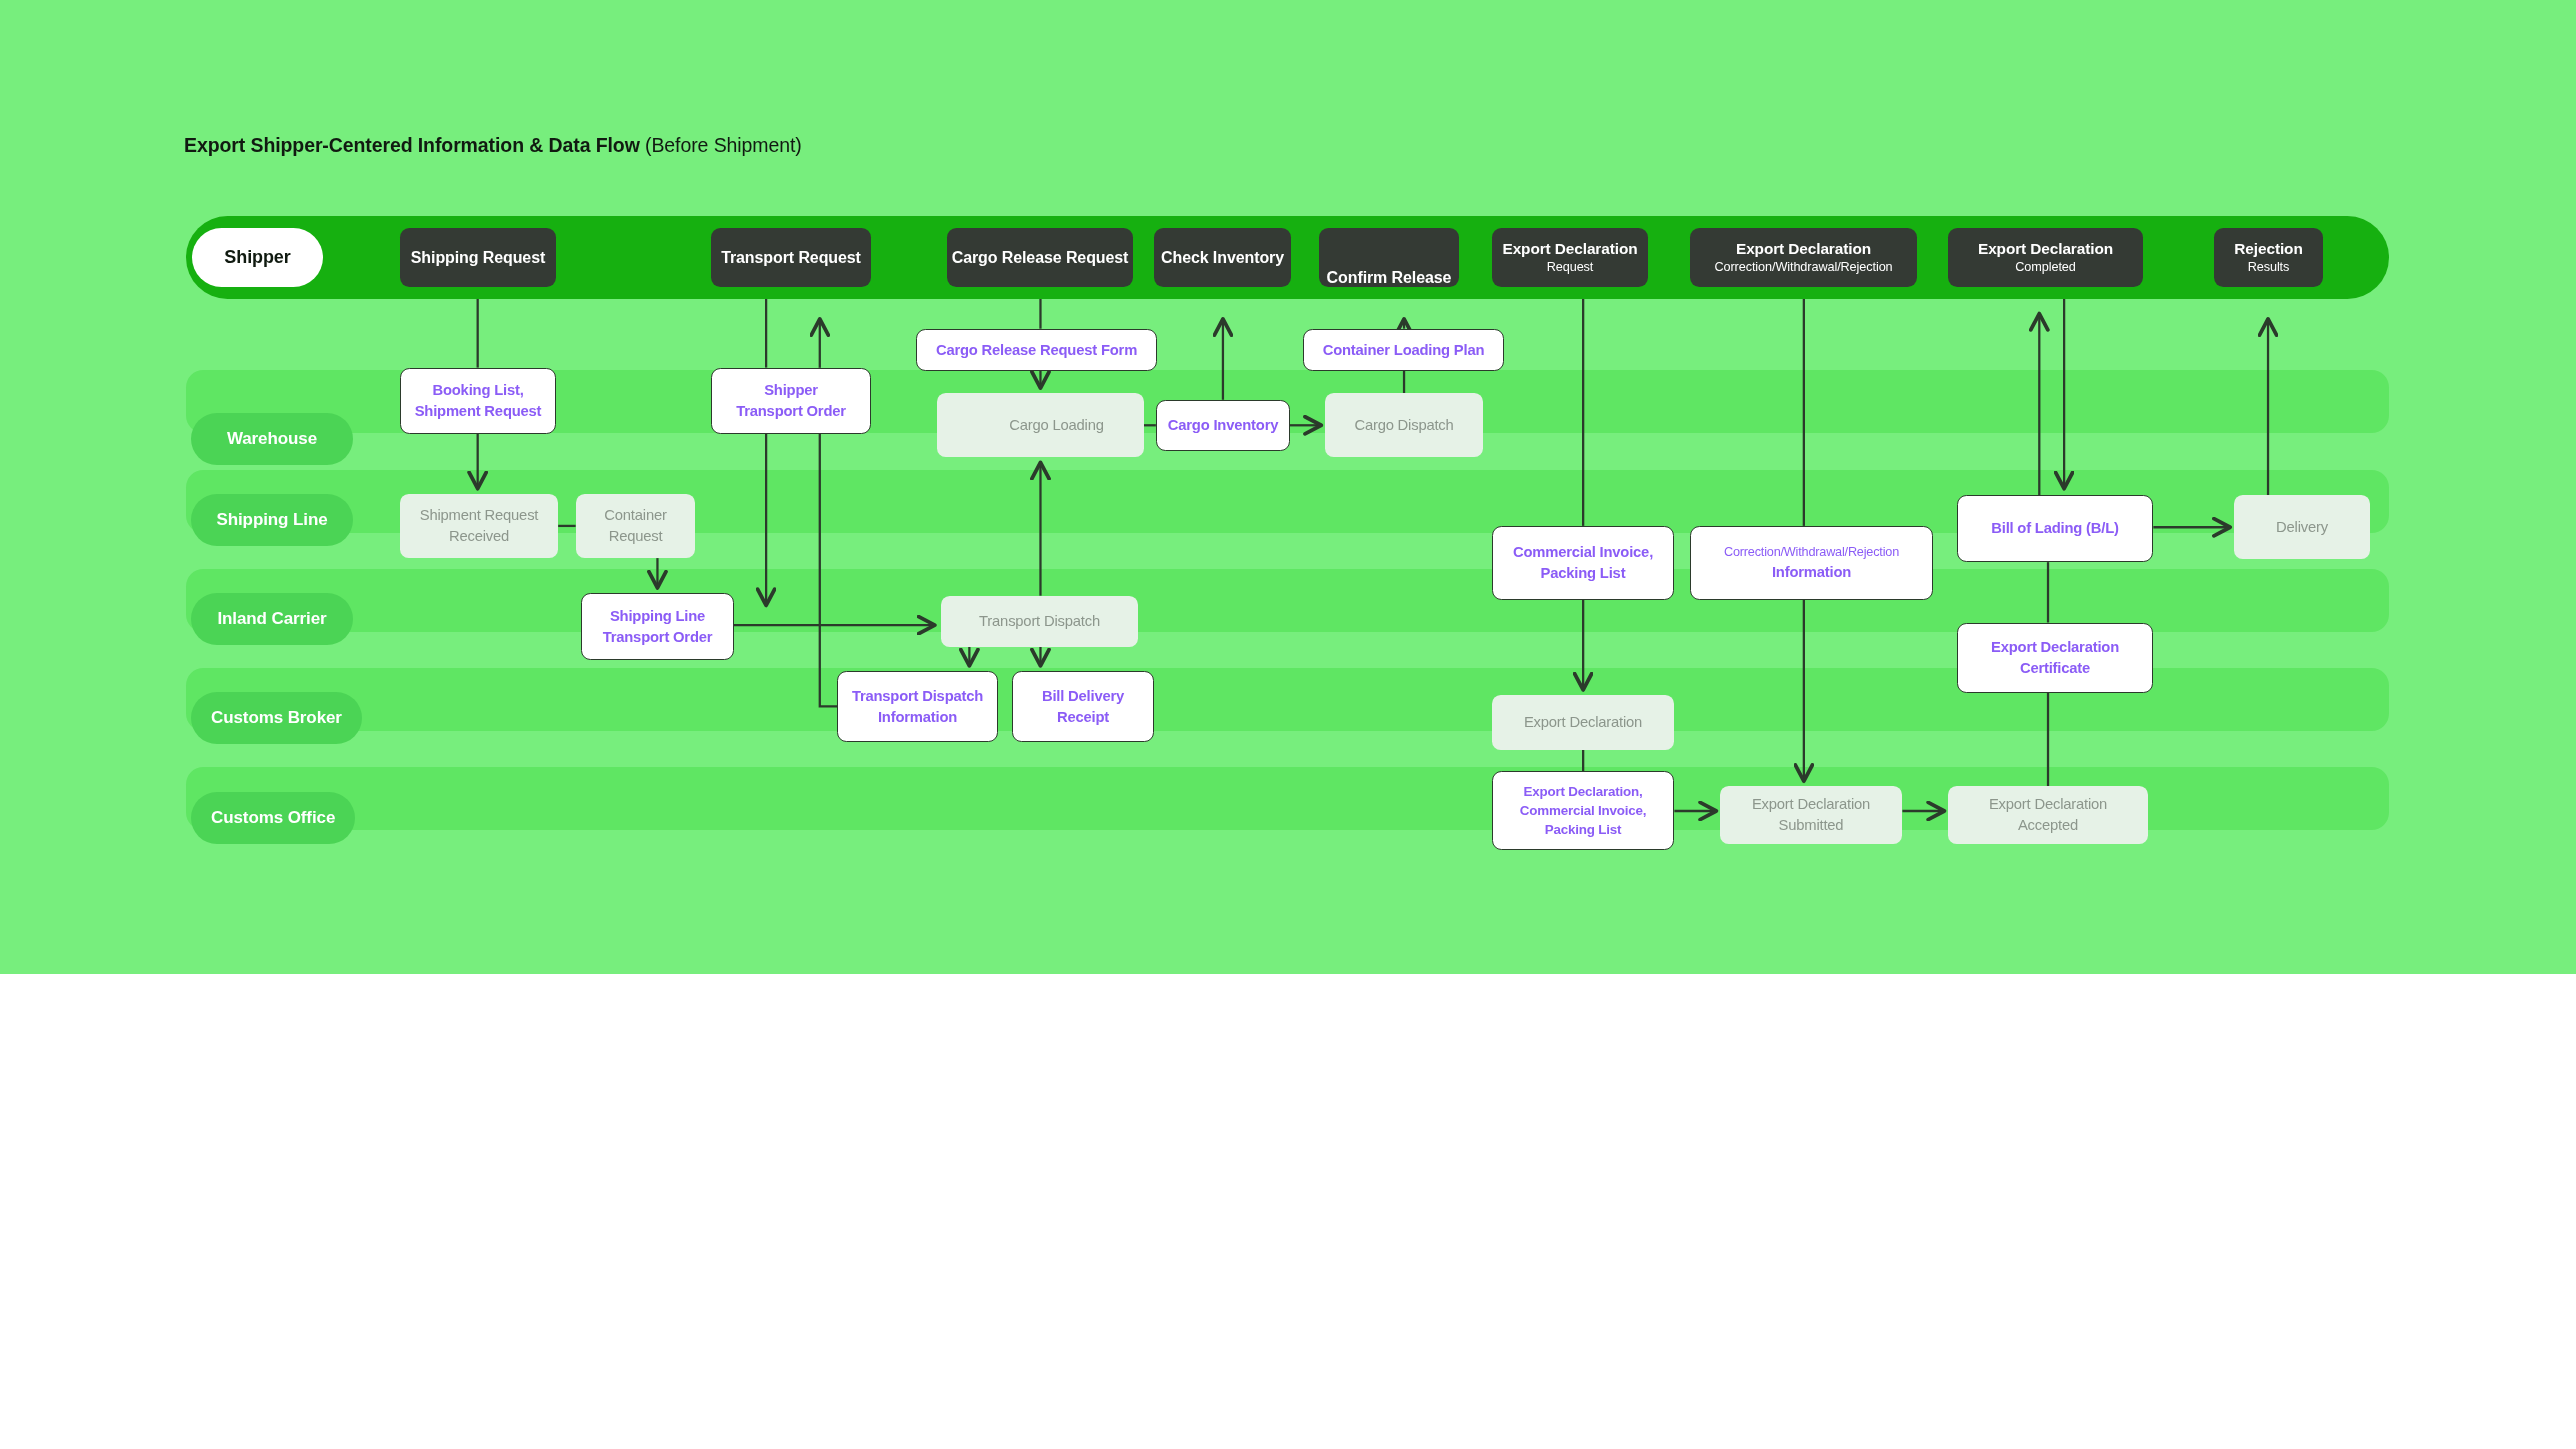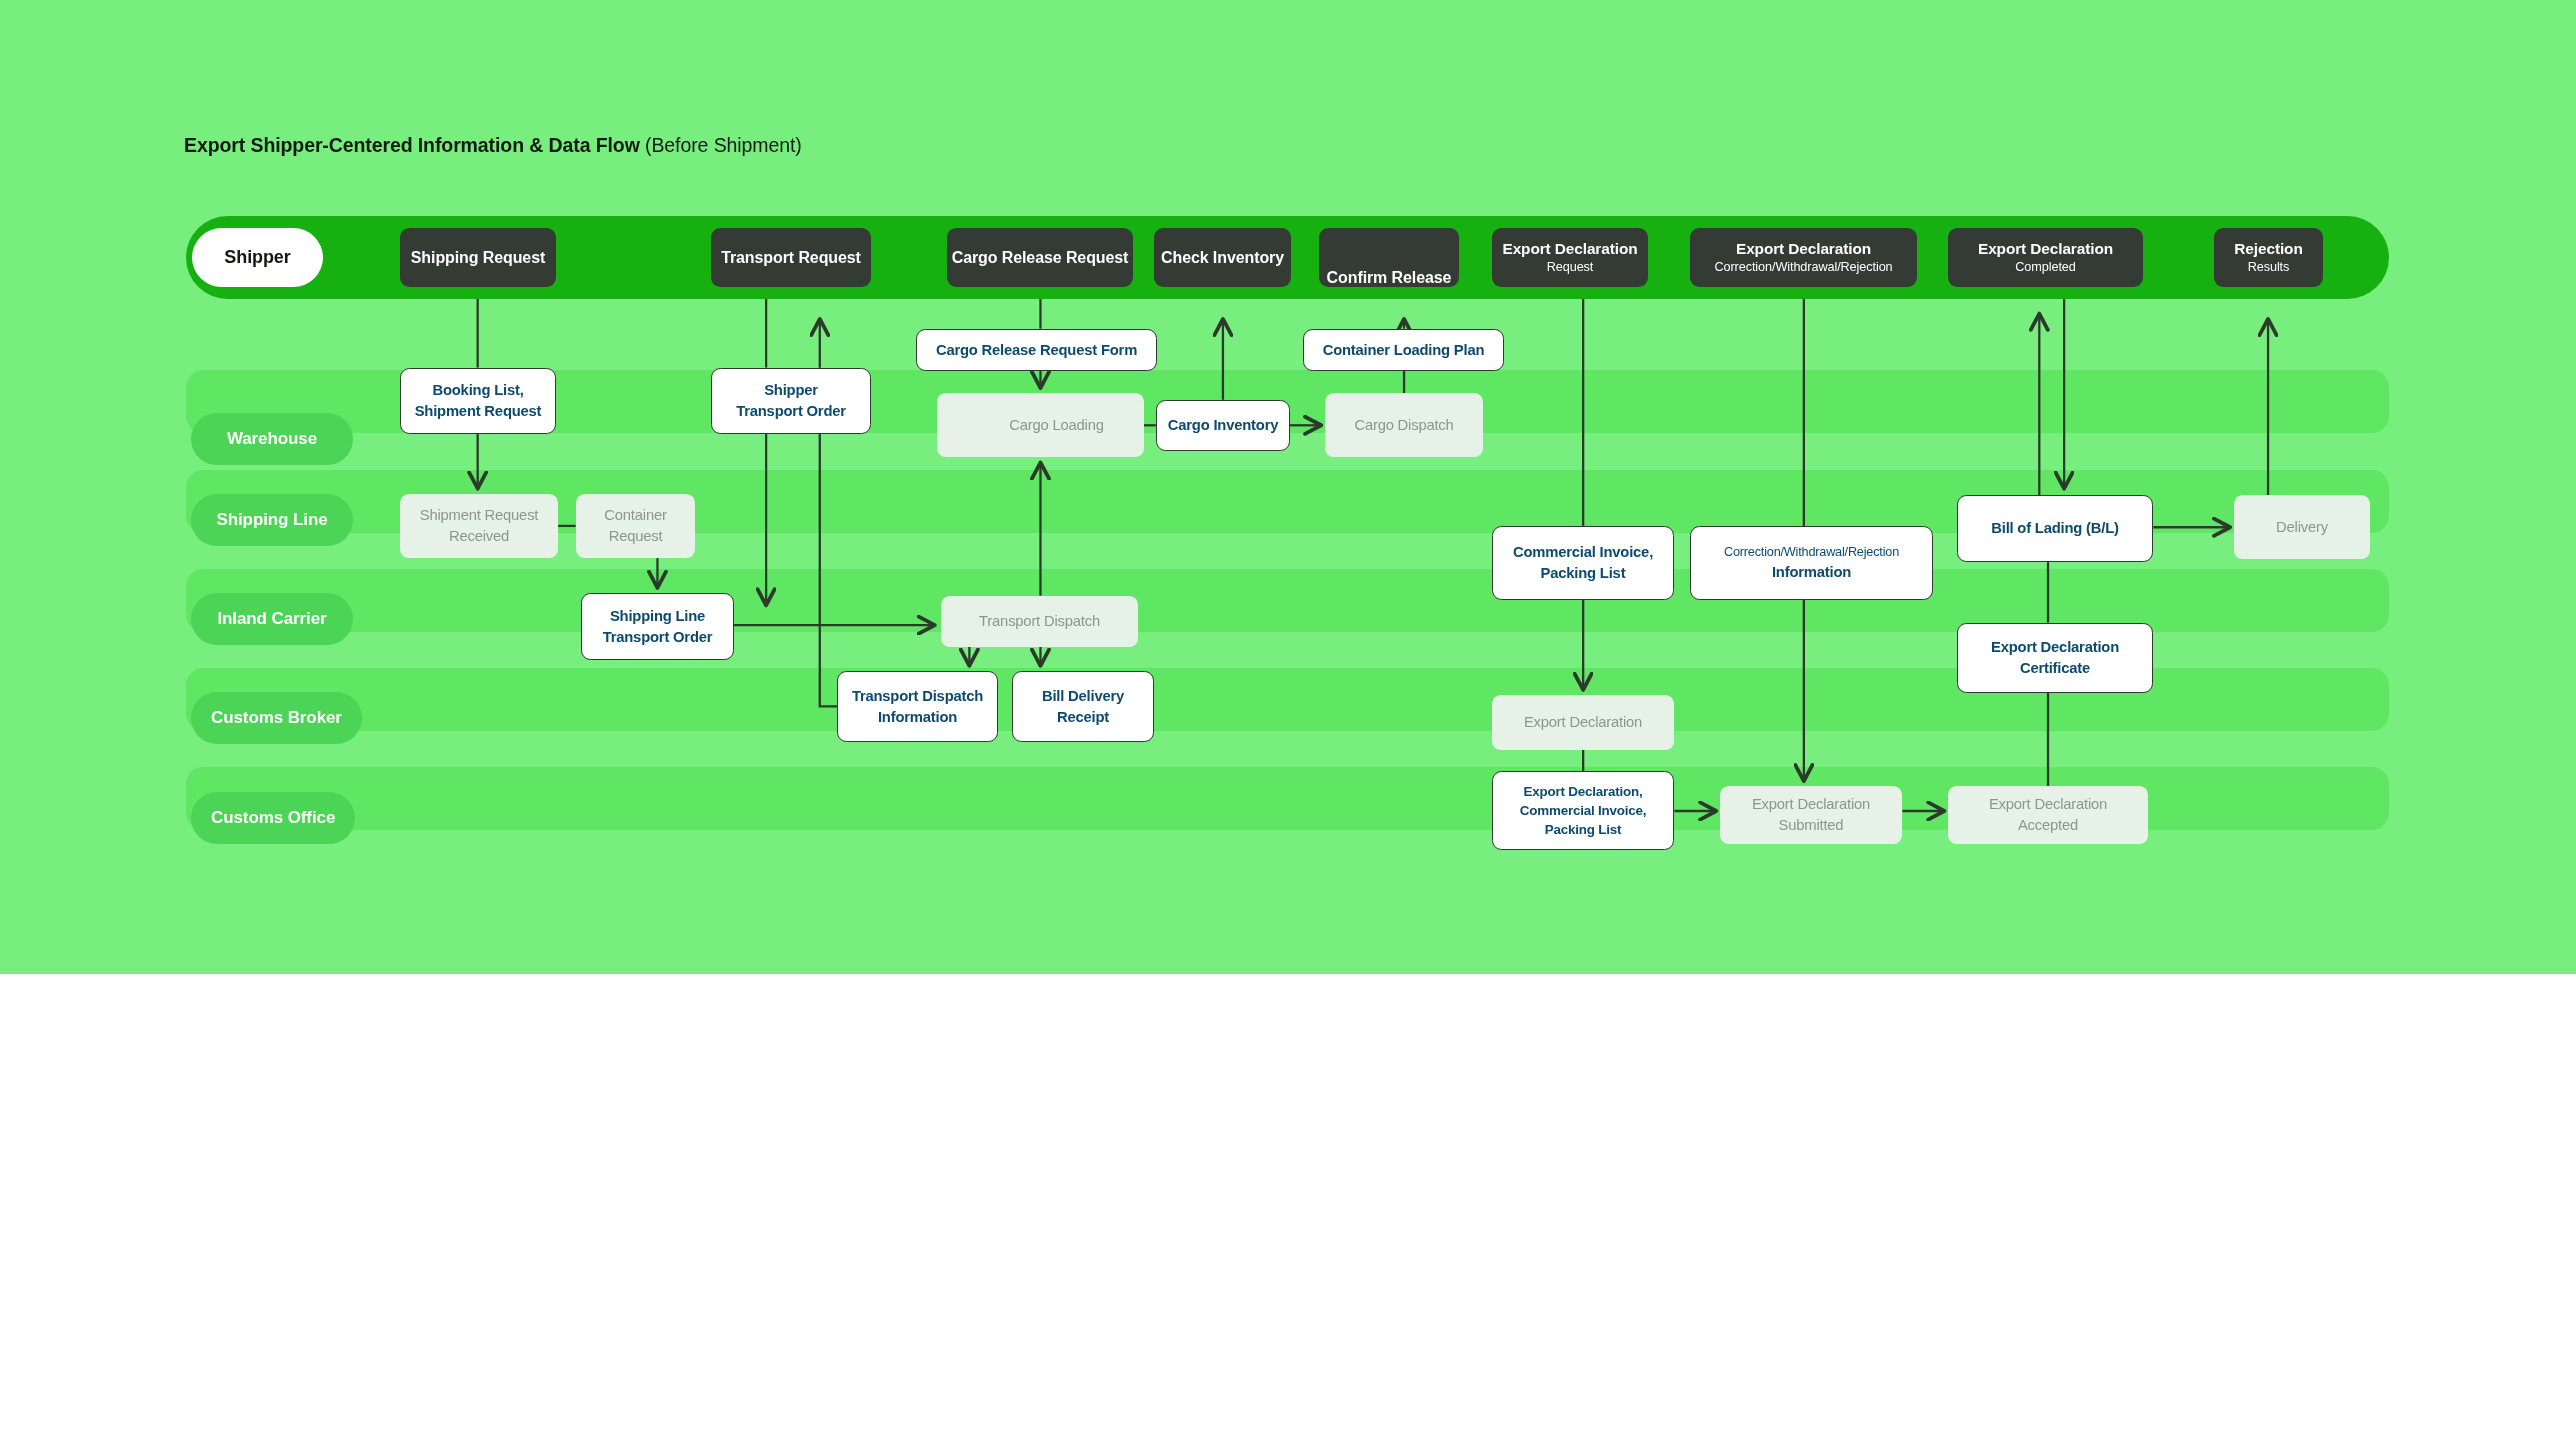--- a/index.html
+++ b/index.html
@@ -83,21 +83,21 @@
   .topnode.stacked .l1 { margin-top: -1.3px; }
 
   
   .node {
     position: absolute;
     background: #ffffff;
     border: 1.7px solid #2b3a2b;
     border-radius: 9.4px;
     display: flex; flex-direction: column;
     align-items: center; justify-content: center;
-    color: #0c4a6e;
+    color: #8b5cf6;
     font-size: 14.8px;
     font-weight: 700;
     letter-spacing: -0.2px;
     line-height: 1.42;
     text-align: center;
     padding: 0 8px;
     z-index: 4;
   }
   .node.small { font-size: 13.4px; }
   .node.muted {

